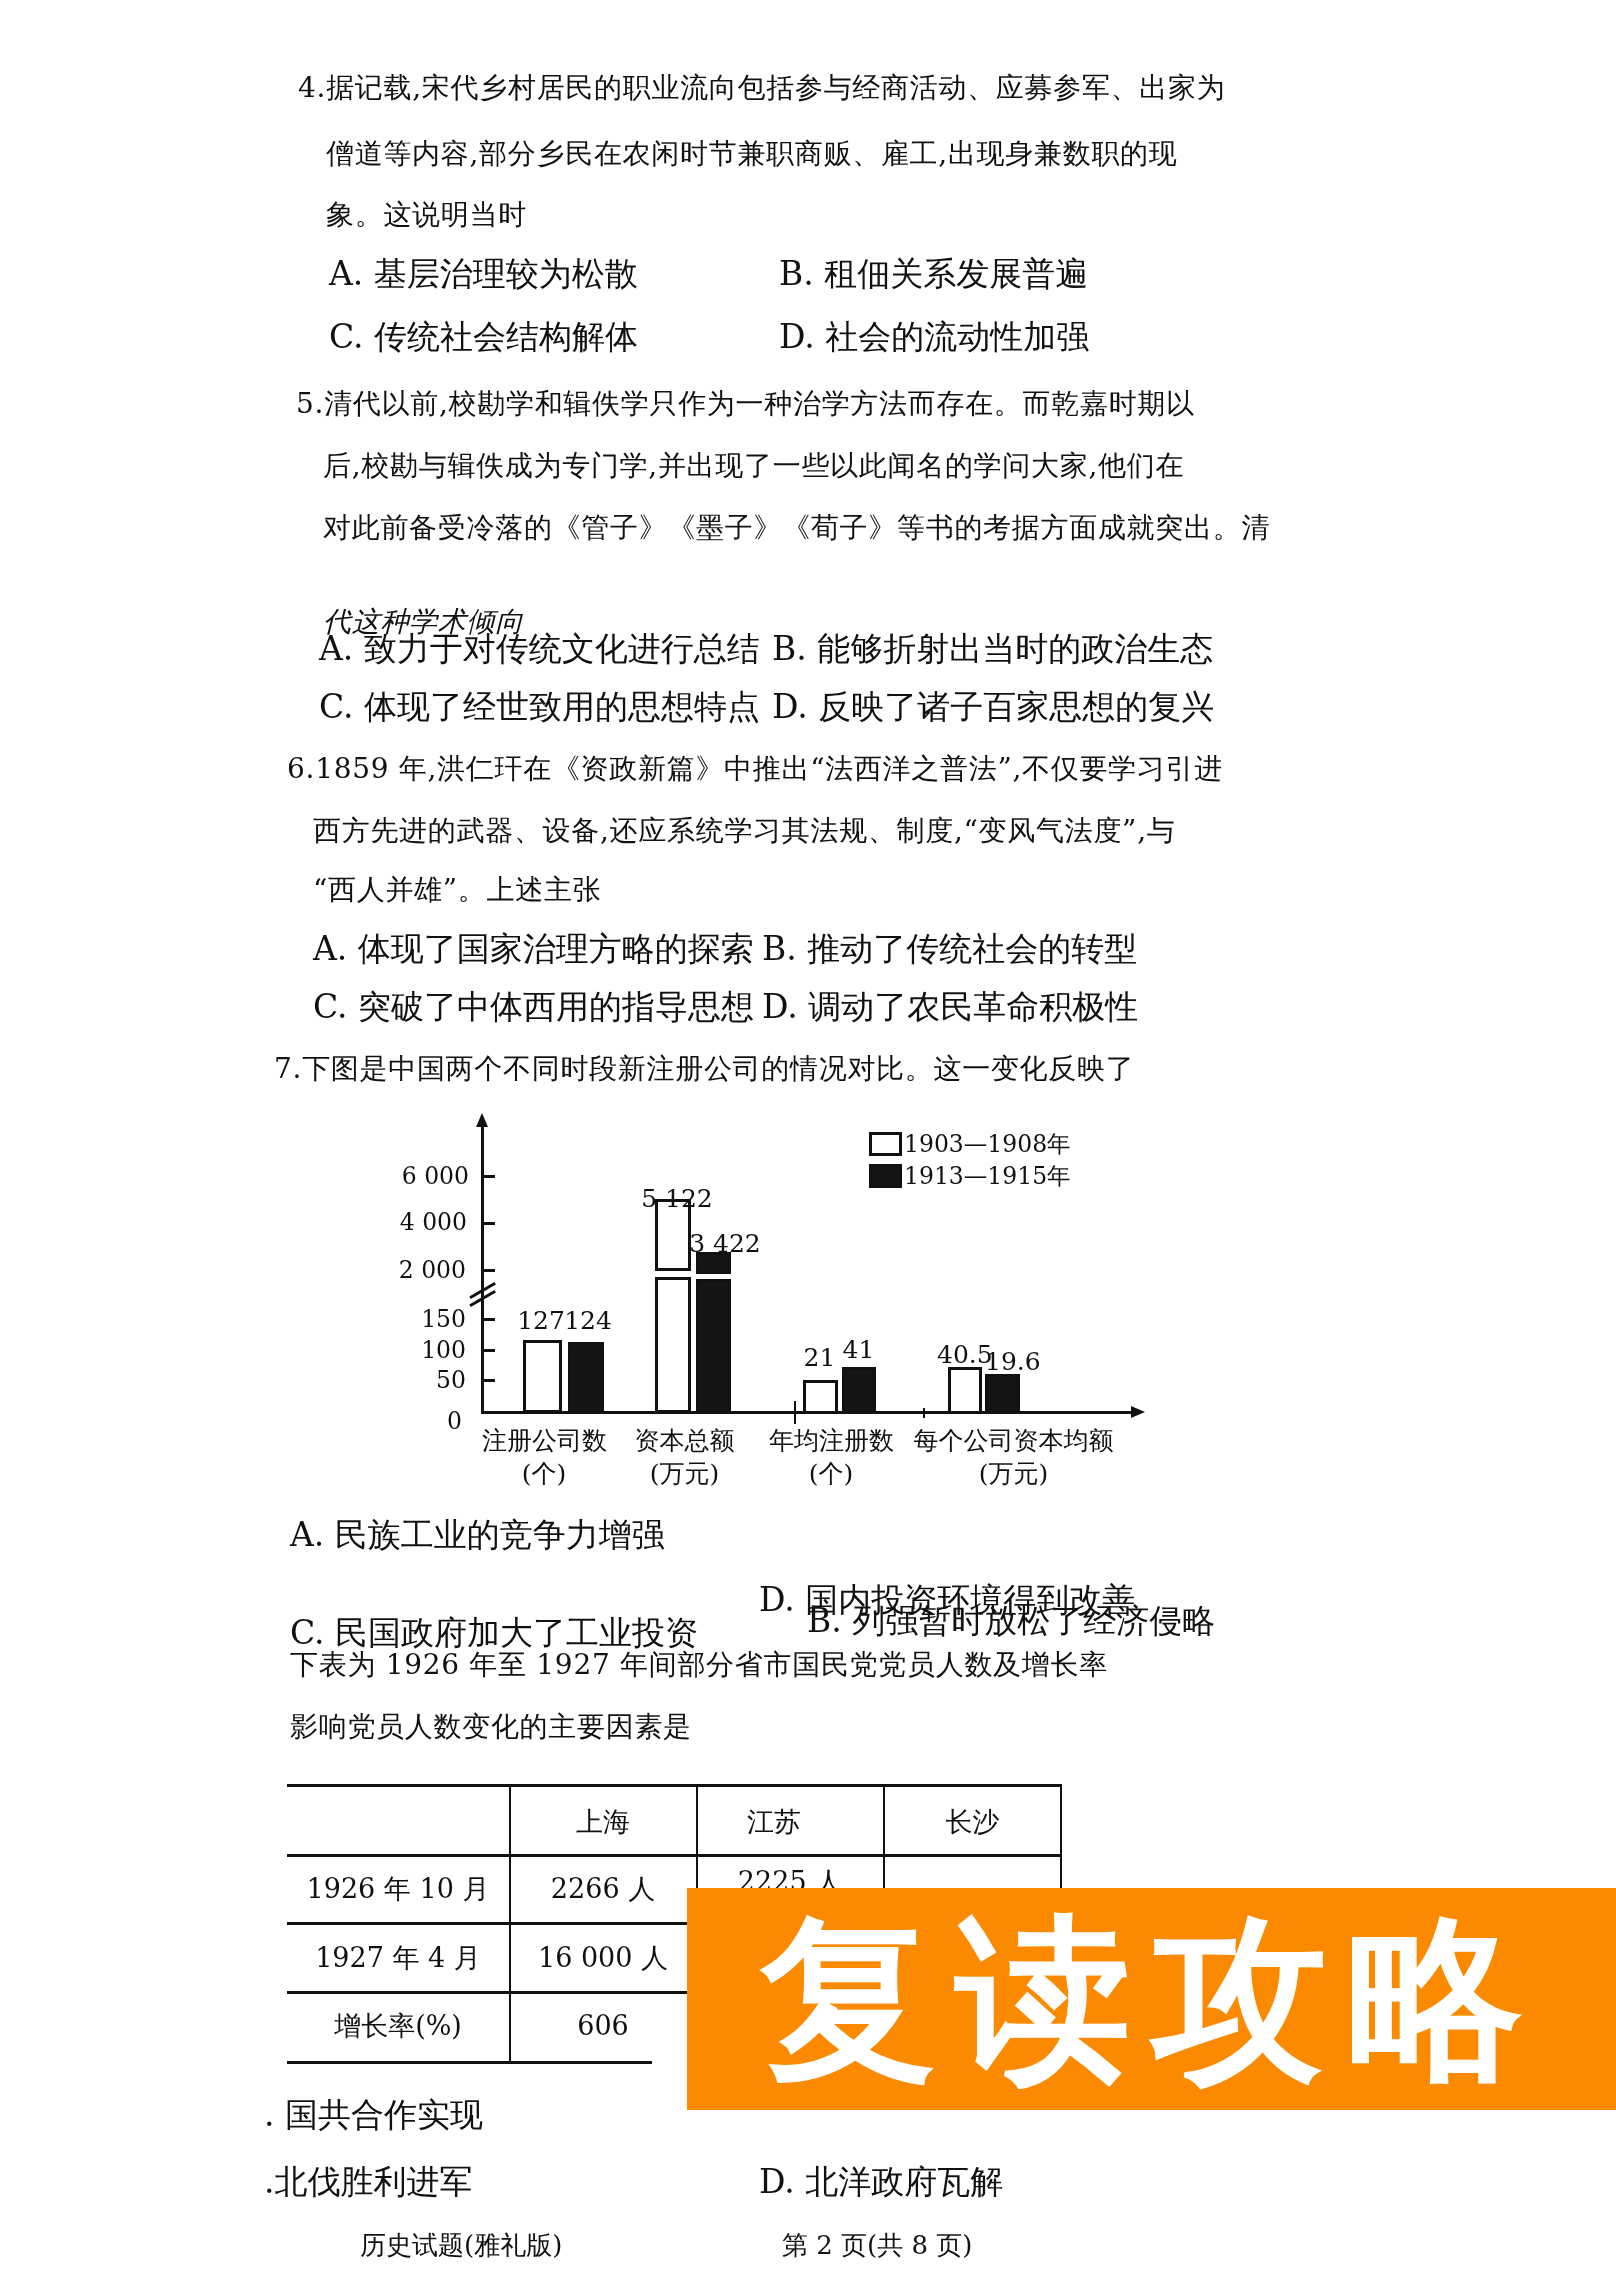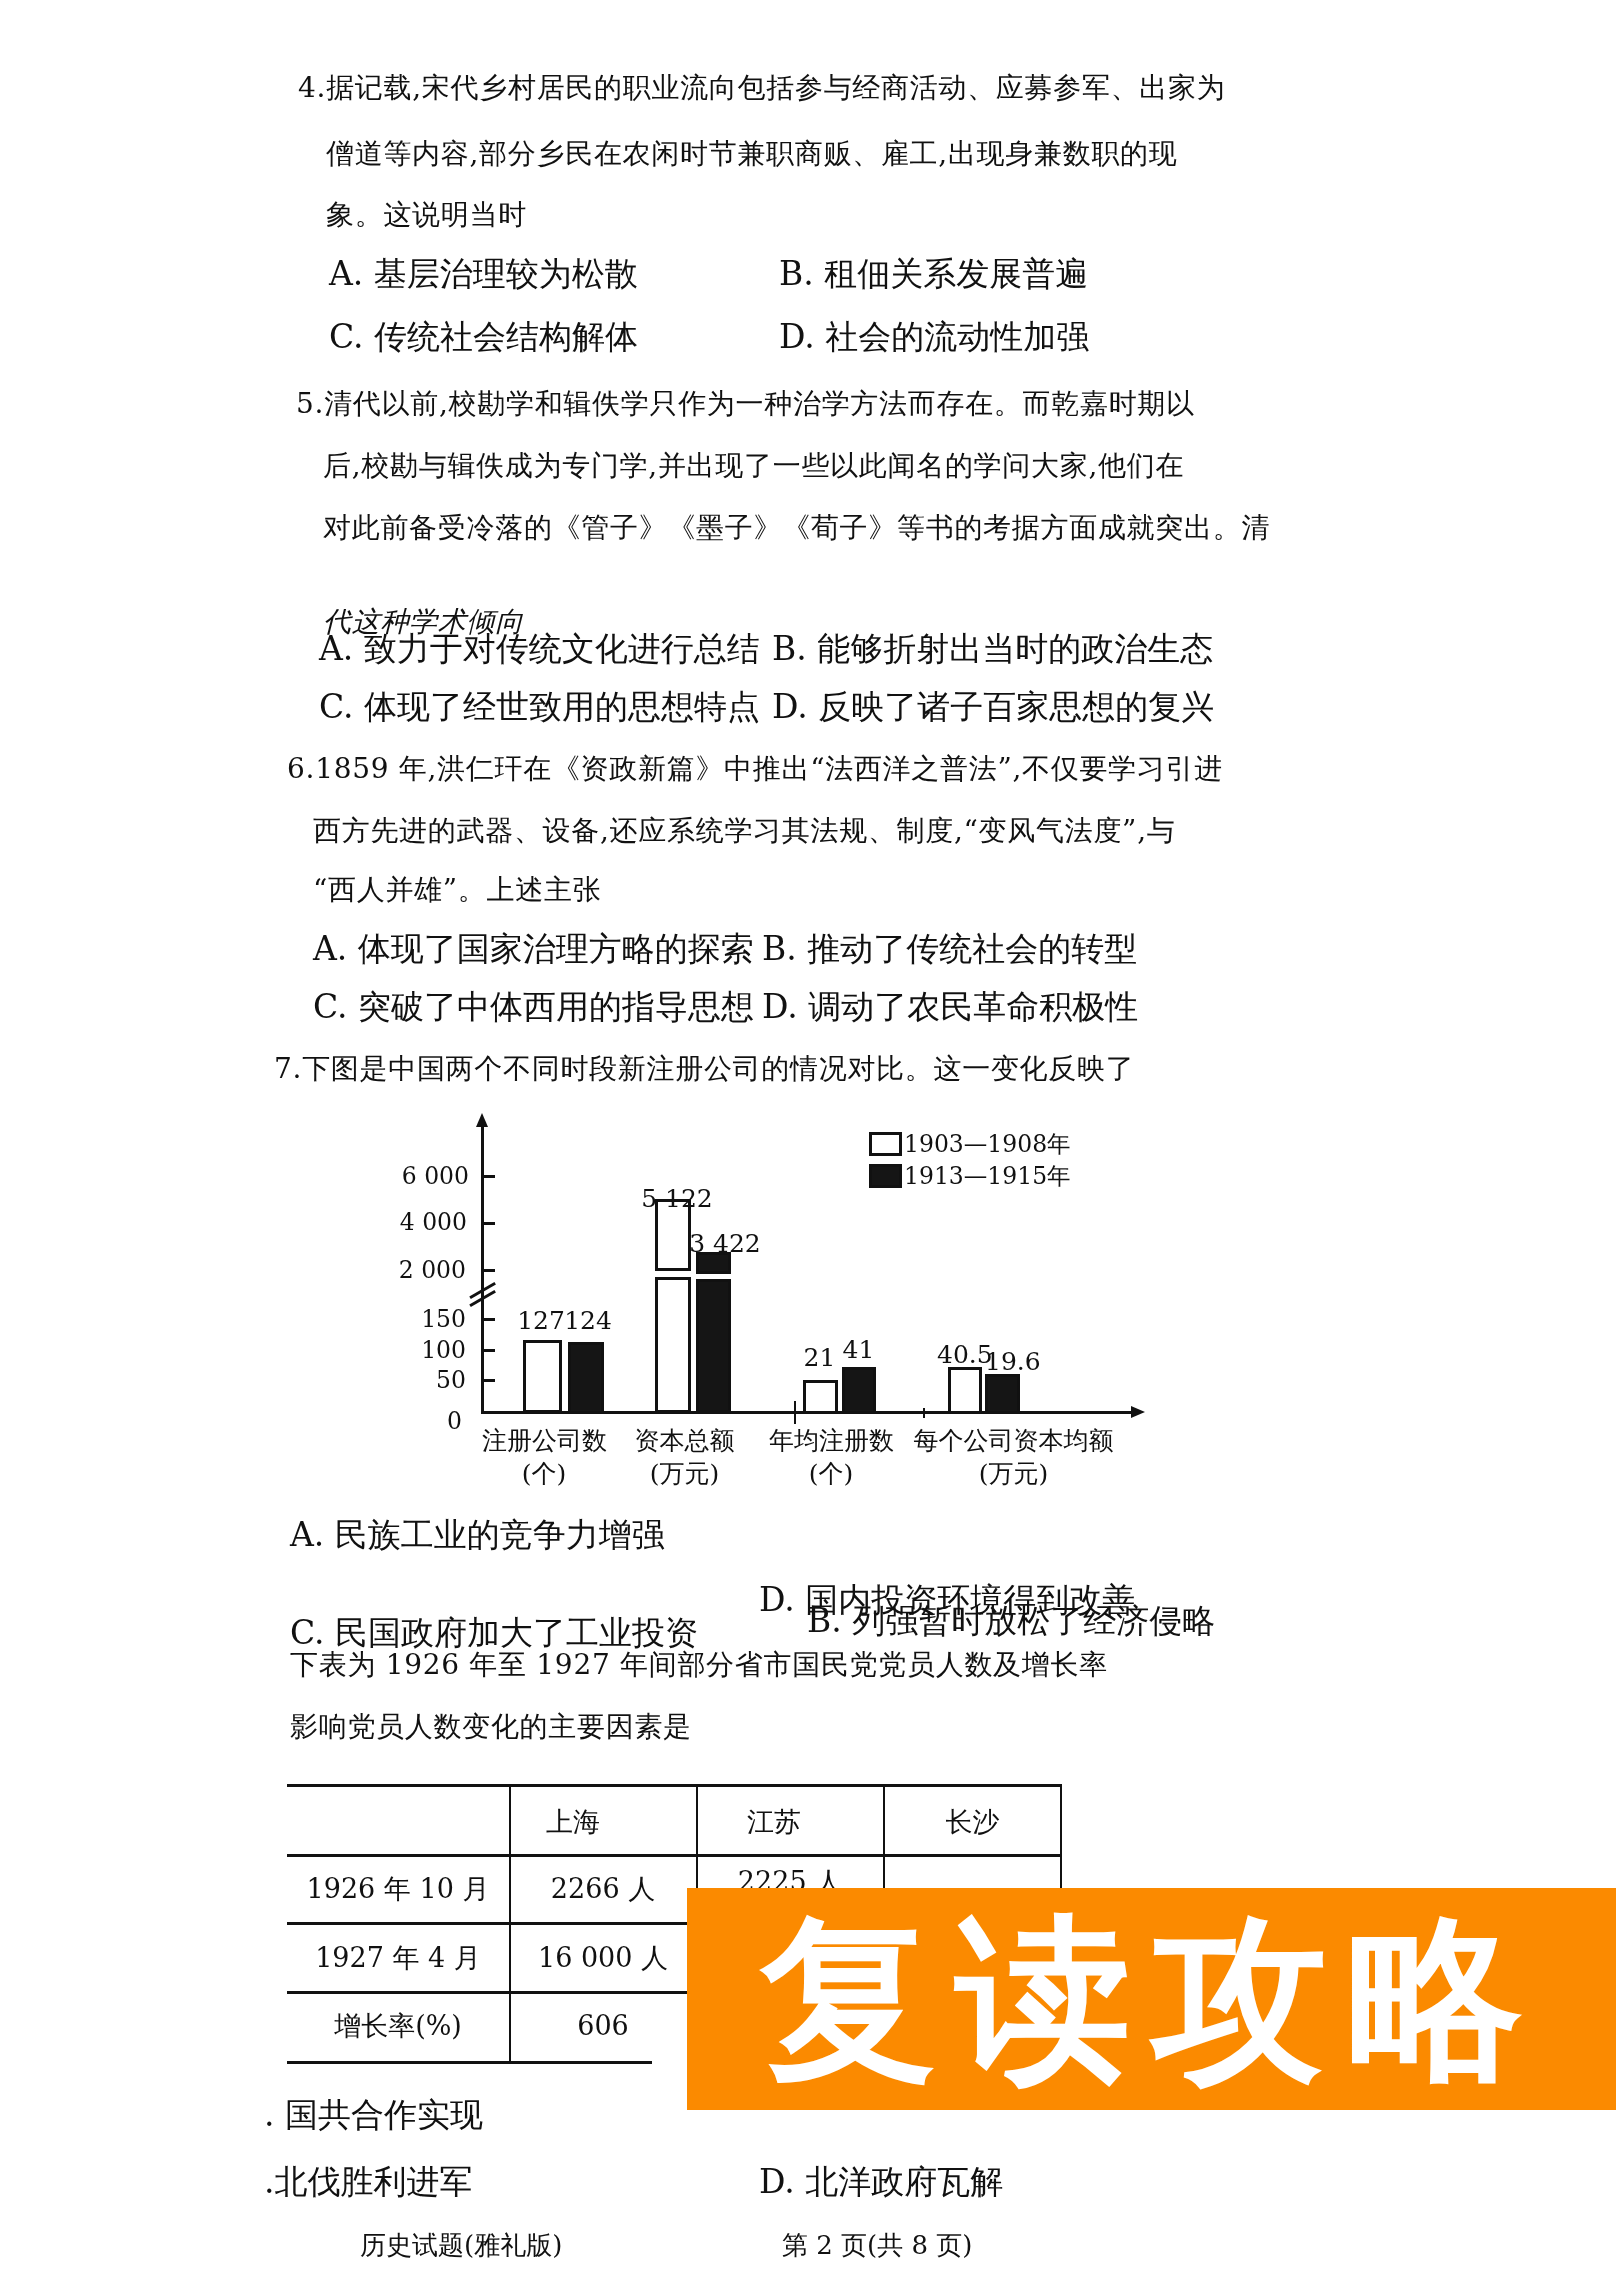--- a/index.html
+++ b/index.html
@@ -167,21 +167,21 @@
   <div class="tbl-h" style="left:287px;top:1854px;width:775px;"></div>
   <div class="tbl-h" style="left:287px;top:1922px;width:404px;"></div>
   <div class="tbl-h" style="left:287px;top:1991px;width:404px;"></div>
   <div class="tbl-h" style="left:287px;top:2061px;width:365px;"></div>
   <div class="tbl-v" style="left:509px;top:1786px;height:277px;"></div>
   <div class="tbl-v" style="left:696px;top:1786px;height:104px;"></div>
   <div class="tbl-v" style="left:883px;top:1786px;height:104px;"></div>
   <div class="tbl-v" style="left:1060px;top:1786px;height:104px;"></div>
 
   <div>
-    <div class="cell" style="left:482px;top:1805px;width:182px;">上海</div>
+    <div class="cell" style="left:512px;top:1805px;width:182px;">上海</div>
     <div class="cell" style="left:683px;top:1805px;width:182px;">江苏</div>
     <div class="cell" style="left:886px;top:1805px;width:173px;">长沙</div>
   </div>
   <div>
     <div class="cell" style="left:287px;top:1872px;width:222px;">1926 年 10 月</div>
     <div class="cell" style="left:512px;top:1872px;width:182px;">2266 人</div>
     <div class="cell" style="left:699px;top:1865px;width:182px;">2225 人</div>
   </div>
   <div>
     <div class="cell" style="left:287px;top:1941px;width:222px;">1927 年 4 月</div>

